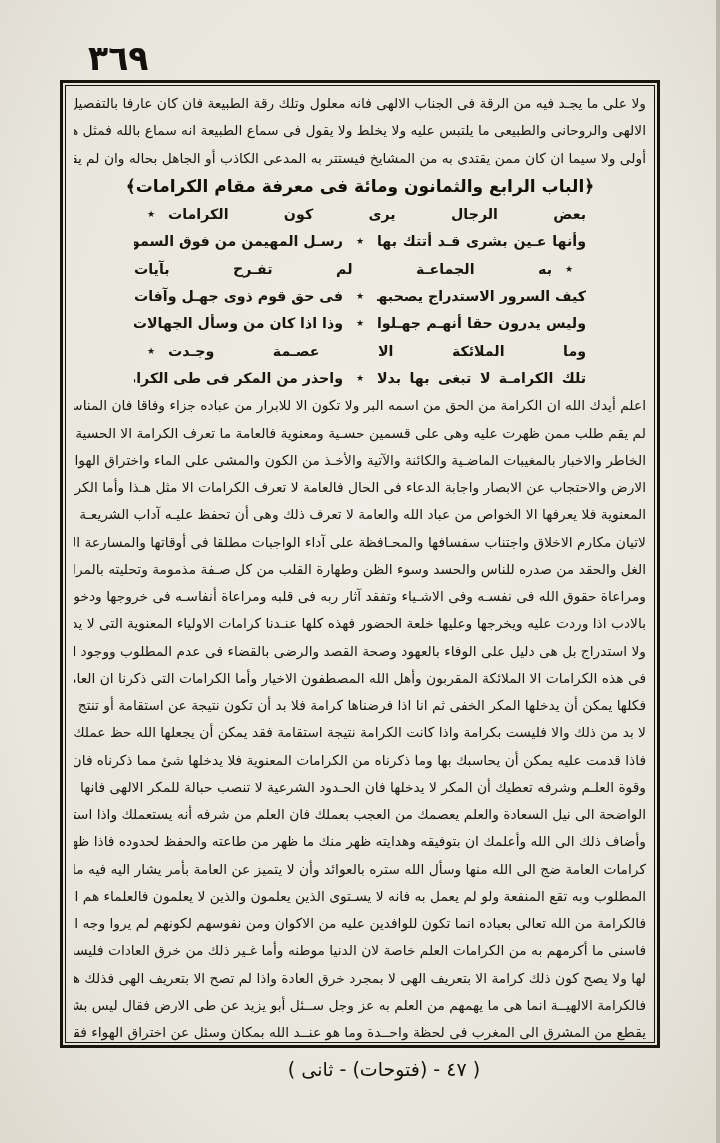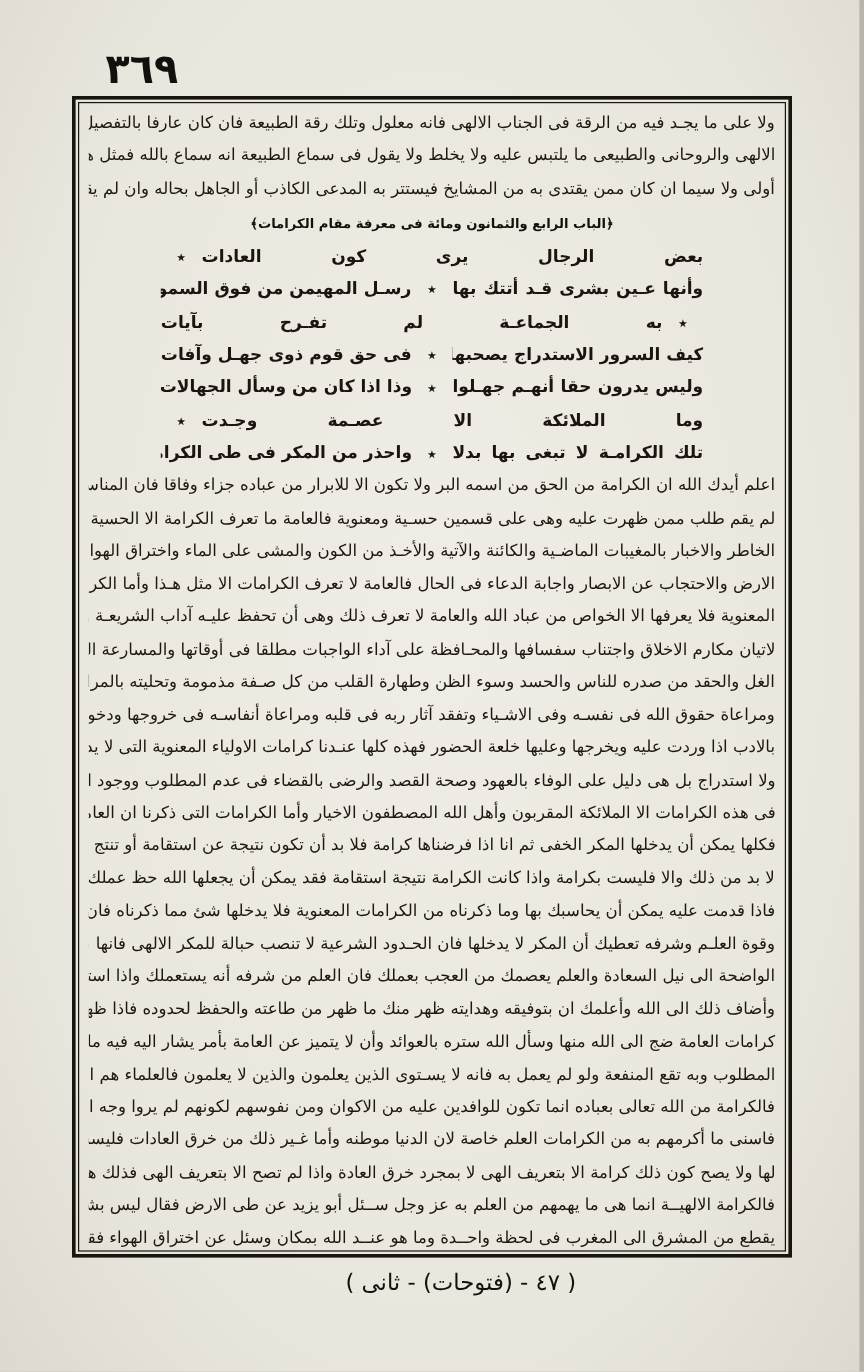--- a/index.html
+++ b/index.html
@@ -38,21 +38,21 @@
     height:27.25px;line-height:27.25px;
     text-align:justify;text-align-last:justify;
     white-space:nowrap;overflow:hidden;
     color:#1c1810;
   }
   .line.last-line{text-align-last:right;}
   .chapter-title{
     direction:rtl;
     height:29px;line-height:29px;
     text-align:center;
-    font-size:11px;font-weight:bold;
+    font-size:17px;font-weight:bold;
     color:#14110b;
     white-space:nowrap;overflow:hidden;
   }
   .poem{width:452px;margin:0 auto;}
   .verse{
     display:flex;align-items:center;
     direction:rtl;
     height:27.4px;line-height:27.4px;
     font-size:14.2px;font-weight:bold;
     color:#1a160f;
@@ -89,21 +89,21 @@
       <div>
           <div class="line">ولا على ما يجـد فيه من الرقة فى الجناب الالهى فانه معلول وتلك رقة الطبيعة فان كان عارفا بالتفصيل ويفرق بين سماعه</div>
           <div class="line">الالهى والروحانى والطبيعى ما يلتبس عليه ولا يخلط ولا يقول فى سماع الطبيعة انه سماع بالله فمثل هذا لا يحجر عليه وتركه</div>
           <div class="line">أولى ولا سيما ان كان ممن يقتدى به من المشايخ فيستتر به المدعى الكاذب أو الجاهل بحاله وان لم يقصد الكذب</div>
         </div>
 
       <div class="chapter-title">﴿الباب الرابع والثمانون ومائة فى معرفة مقام الكرامات﴾</div>
 
       <div class="poem">
           <div class="verse">
-            <div class="hemi">بعض الرجال يرى كون العادات</div>
+            <div class="hemi">بعض الرجال يرى كون الكرامات</div>
             <div class="verse-sep">٭</div>
           </div>
           <div class="verse">
             <div class="hemi">وأنها عـين بشرى قـد أتتك بها</div>
             <div class="verse-sep">٭</div>
             <div class="hemi">رسـل المهيمن من فوق السموات</div>
           </div>
           <div class="verse">
             <div class="verse-sep">٭</div>
             <div class="hemi">به الجماعـة لم تفـرح بآيات</div>

